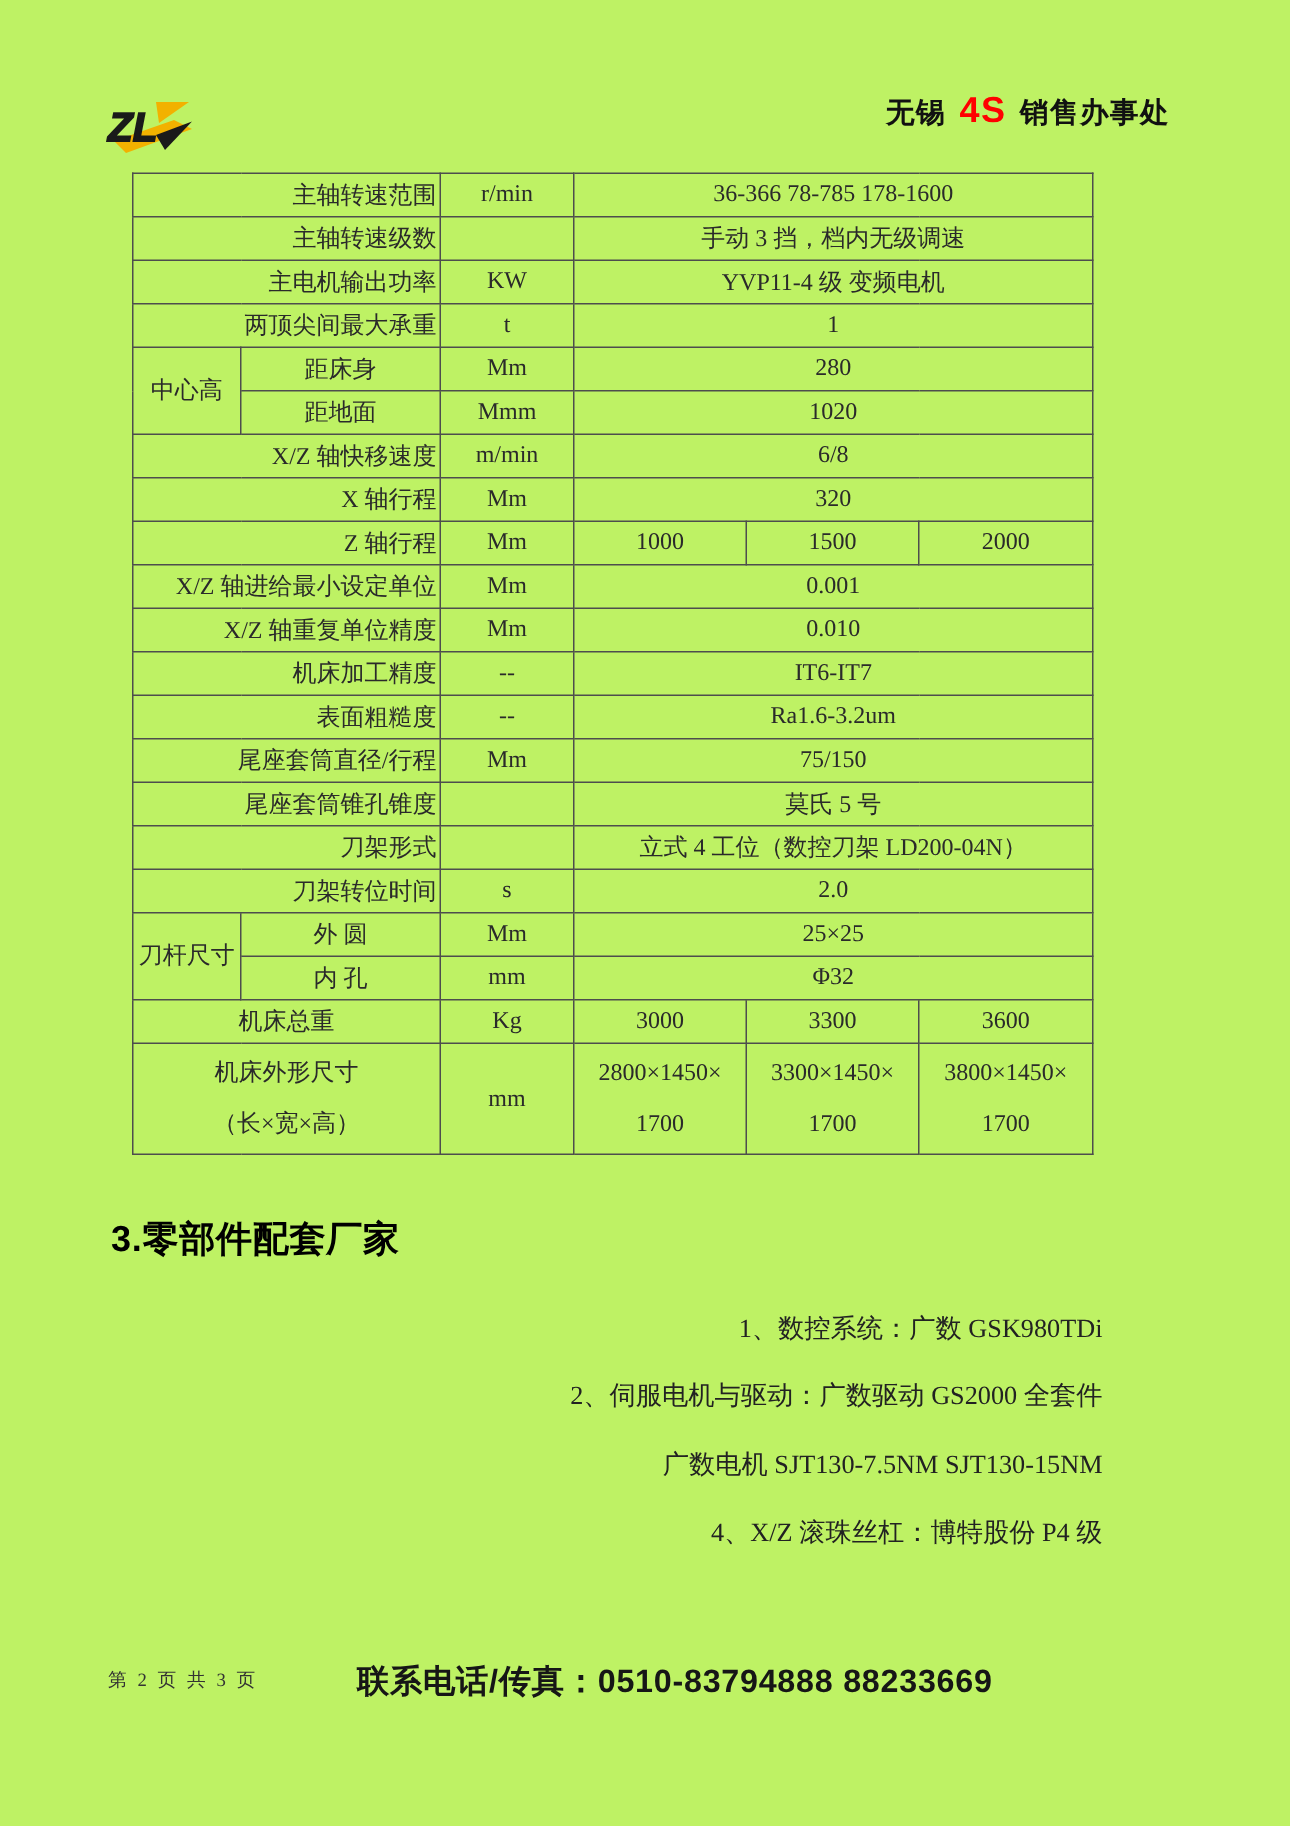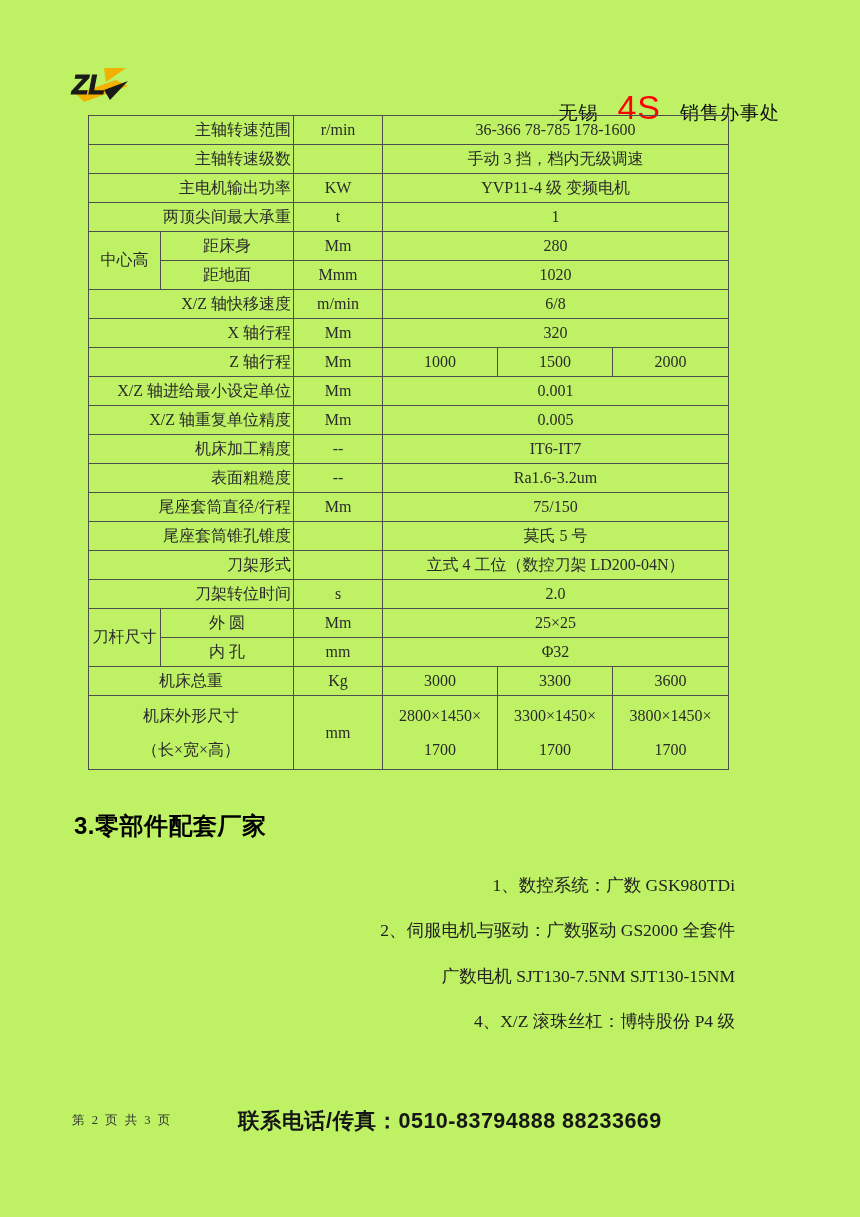--- a/index.html
+++ b/index.html
@@ -22,32 +22,31 @@
     top: 64px;
     width: 60px;
     height: 42px;
   }
   .header-right {
     position: absolute;
     top: 62px;
     right: 80px;
     display: flex;
     align-items: baseline;
-    gap: 19px;
+    gap: 9px;
     font-family: "Liberation Sans", "DejaVu Sans", sans-serif;
-    font-weight: normal;
+    font-weight: bold;
     color: #111;
   }
   .header-right .city, .header-right .office { font-size: 19px; letter-spacing: 1px; }
   .header-right .badge4s {
-    font-size: 34px;
+    font-size: 24px;
     color: #ff0000;
     line-height: 1;
     letter-spacing: 1px;
-    margin-top: 28px;
   }
 
   
   table.specs {
     position: absolute;
     left: 88px;
     top: 115px;
     width: 640px;
     border-collapse: collapse;
     table-layout: fixed;
@@ -191,21 +190,21 @@
         <td>2000</td>
       </tr>
       <tr>
         <td class="lbl" colspan="2">X/Z 轴进给最小设定单位</td>
         <td>Mm</td>
         <td colspan="3">0.001</td>
       </tr>
       <tr>
         <td class="lbl" colspan="2">X/Z 轴重复单位精度</td>
         <td>Mm</td>
-        <td colspan="3">0.005</td>
+        <td colspan="3">0.010</td>
       </tr>
       <tr>
         <td class="lbl" colspan="2">机床加工精度</td>
         <td>--</td>
         <td colspan="3">IT6-IT7</td>
       </tr>
       <tr>
         <td class="lbl" colspan="2">表面粗糙度</td>
         <td>--</td>
         <td colspan="3">Ra1.6-3.2um</td>

